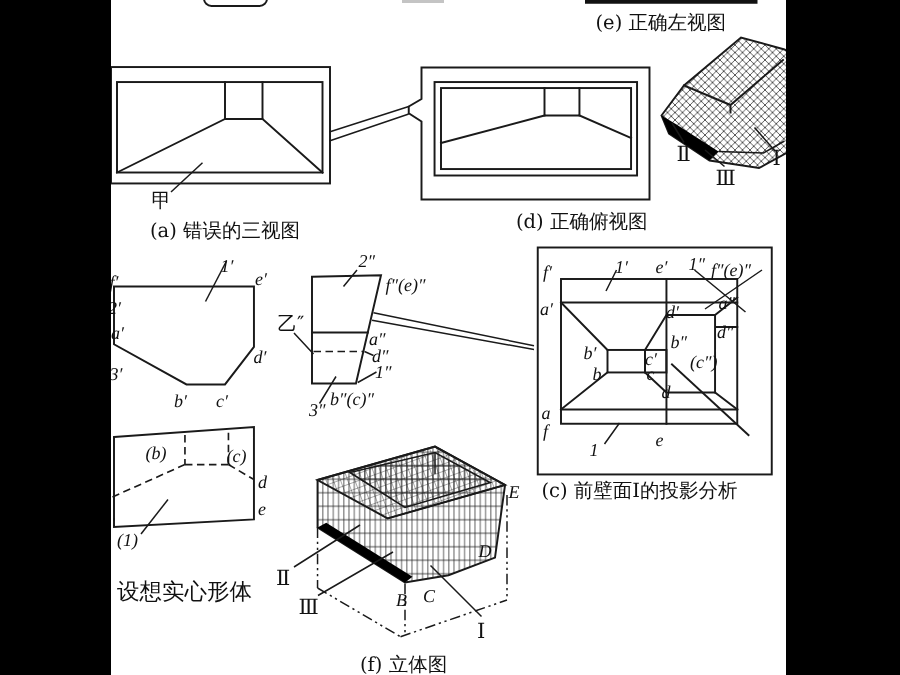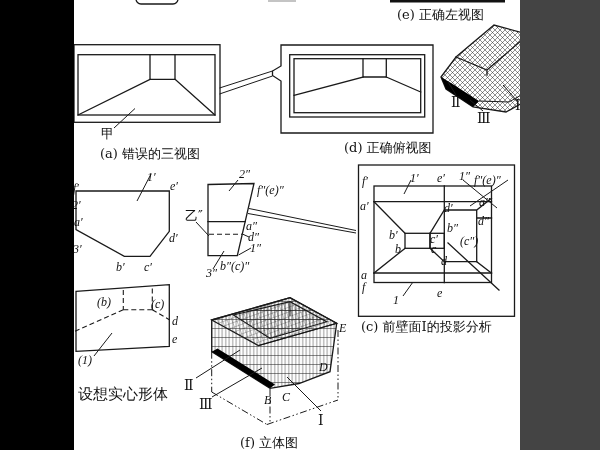--- a/index.html
+++ b/index.html
@@ -1,16 +1,16 @@
 <!DOCTYPE html>
 <html><head>
 <meta charset="utf-8">
 <style>
   html,body{margin:0;padding:0;background:#444;}
-  #stage{position:relative;width:520px;height:450px;background:#ffffff;overflow:hidden;
+  #stage{position:relative;width:600px;height:450px;background:#ffffff;overflow:hidden;
          font-family:"Liberation Serif","DejaVu Serif",serif;}
   #art{position:absolute;left:0;top:0;}
   .bar{position:absolute;top:0;height:450px;background:#000;}
   #bar-left{left:0;width:74px;}
   #bar-right{left:524px;width:76px;}
   svg text{fill:#111;}
   .it{font:italic 12px "Liberation Serif","DejaVu Serif",serif;}
   .cjk{font:13px "DejaVu Serif","DejaVu Sans",serif;}
   .cjk15{font:15px "DejaVu Serif","DejaVu Sans",serif;}
   .rom{font:14px "DejaVu Serif","DejaVu Sans",serif;}

